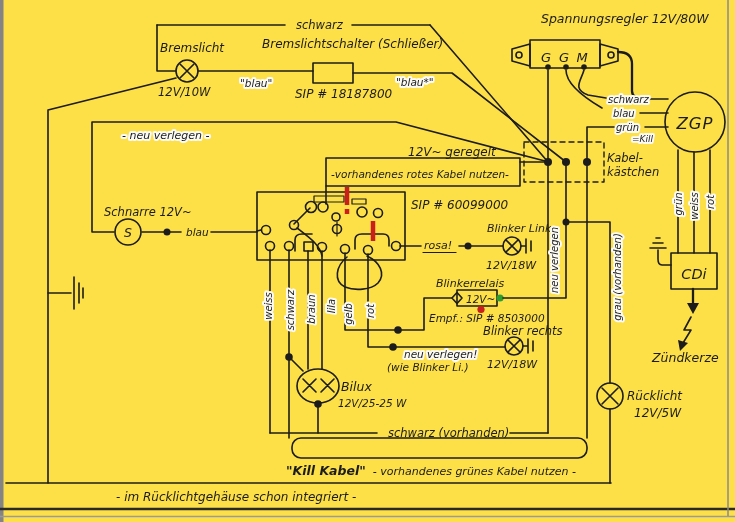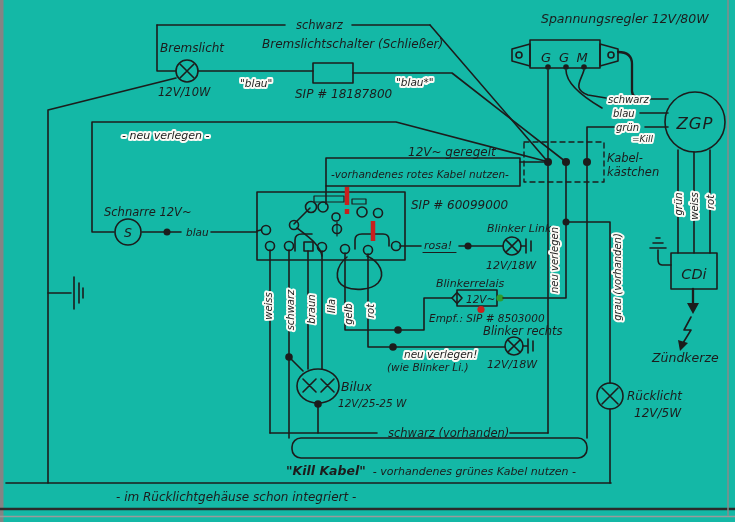--- a/index.html
+++ b/index.html
@@ -1,16 +1,16 @@
 <!DOCTYPE html>
 <html><head>
 <meta charset="utf-8">
 <style>
   html,body{margin:0;padding:0;background:#e8e8e4;}
-  .page{position:relative;width:735px;height:522px;background:#14b8a6;overflow:hidden;
+  .page{position:relative;width:735px;height:522px;background:#fde047;overflow:hidden;
         font-family:"DejaVu Sans",sans-serif;}
   svg{display:block}
   svg text{font-family:"DejaVu Sans",sans-serif;font-style:italic;fill:#1c1c1c;}
   .ink{stroke:#1c1c1c;fill:none;stroke-width:1.6;stroke-linecap:round;stroke-linejoin:round;}
   .thin{stroke-width:1.2;}
   .thick{stroke-width:2.3;}
   .dot{fill:#1c1c1c;stroke:none;}
   .dash{stroke-dasharray:5 4;stroke-width:1.4;}
   .halo{paint-order:stroke;stroke:#fbfaf5;stroke-width:4px;stroke-linejoin:round;}
   .redmark{stroke-width:4.5;stroke-linecap:butt;}

